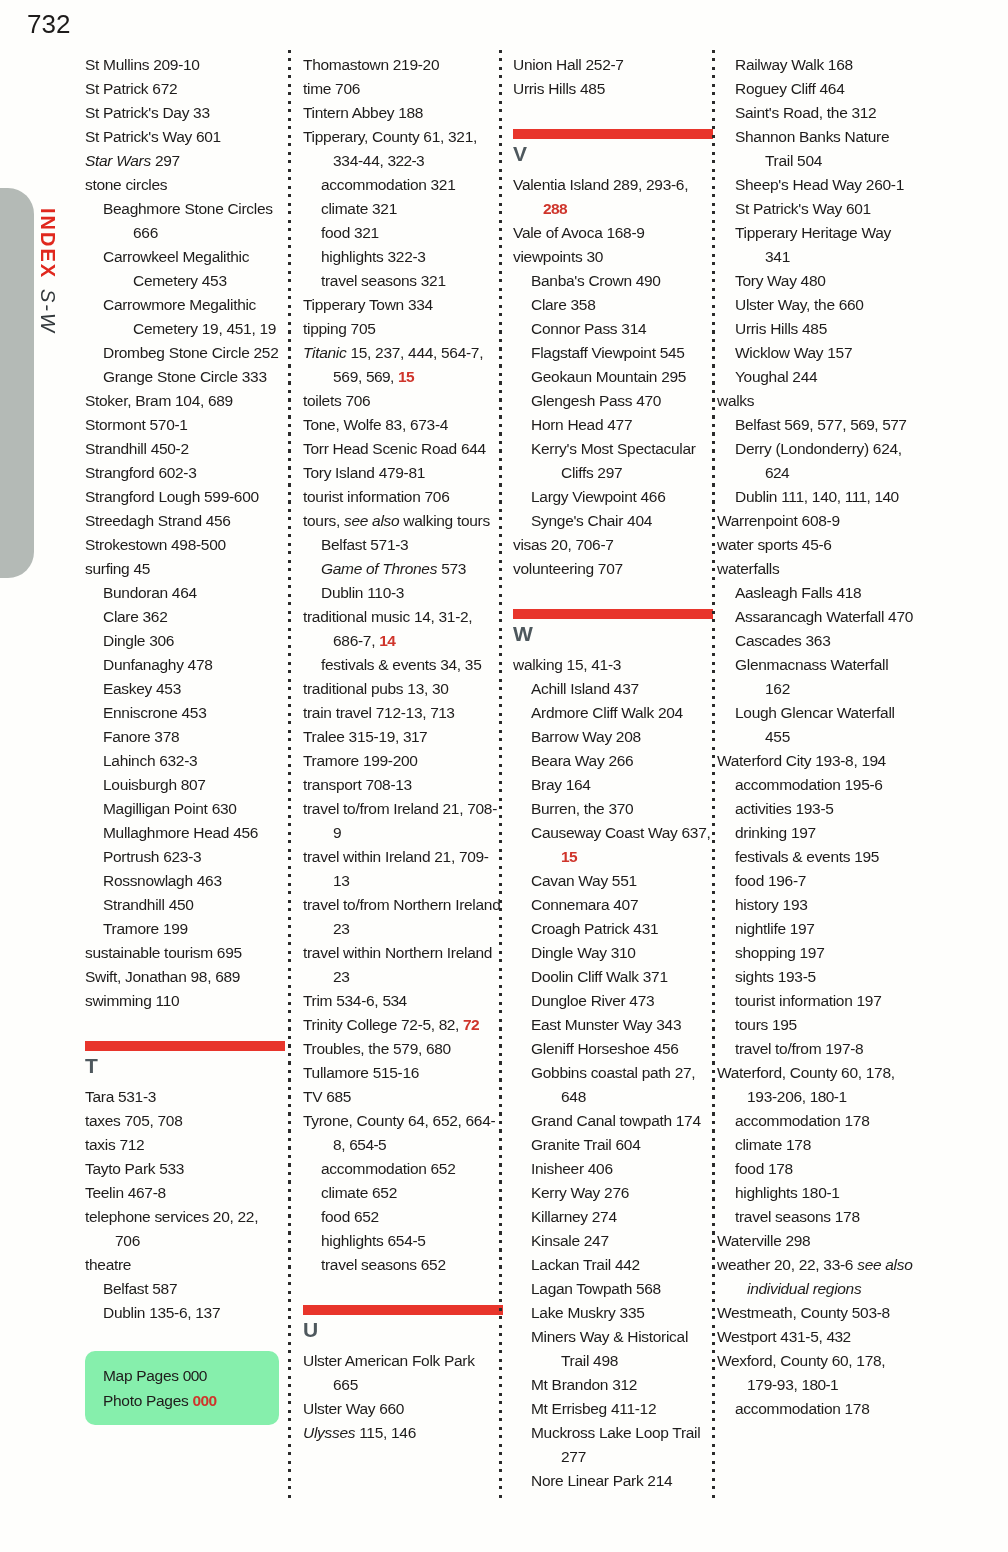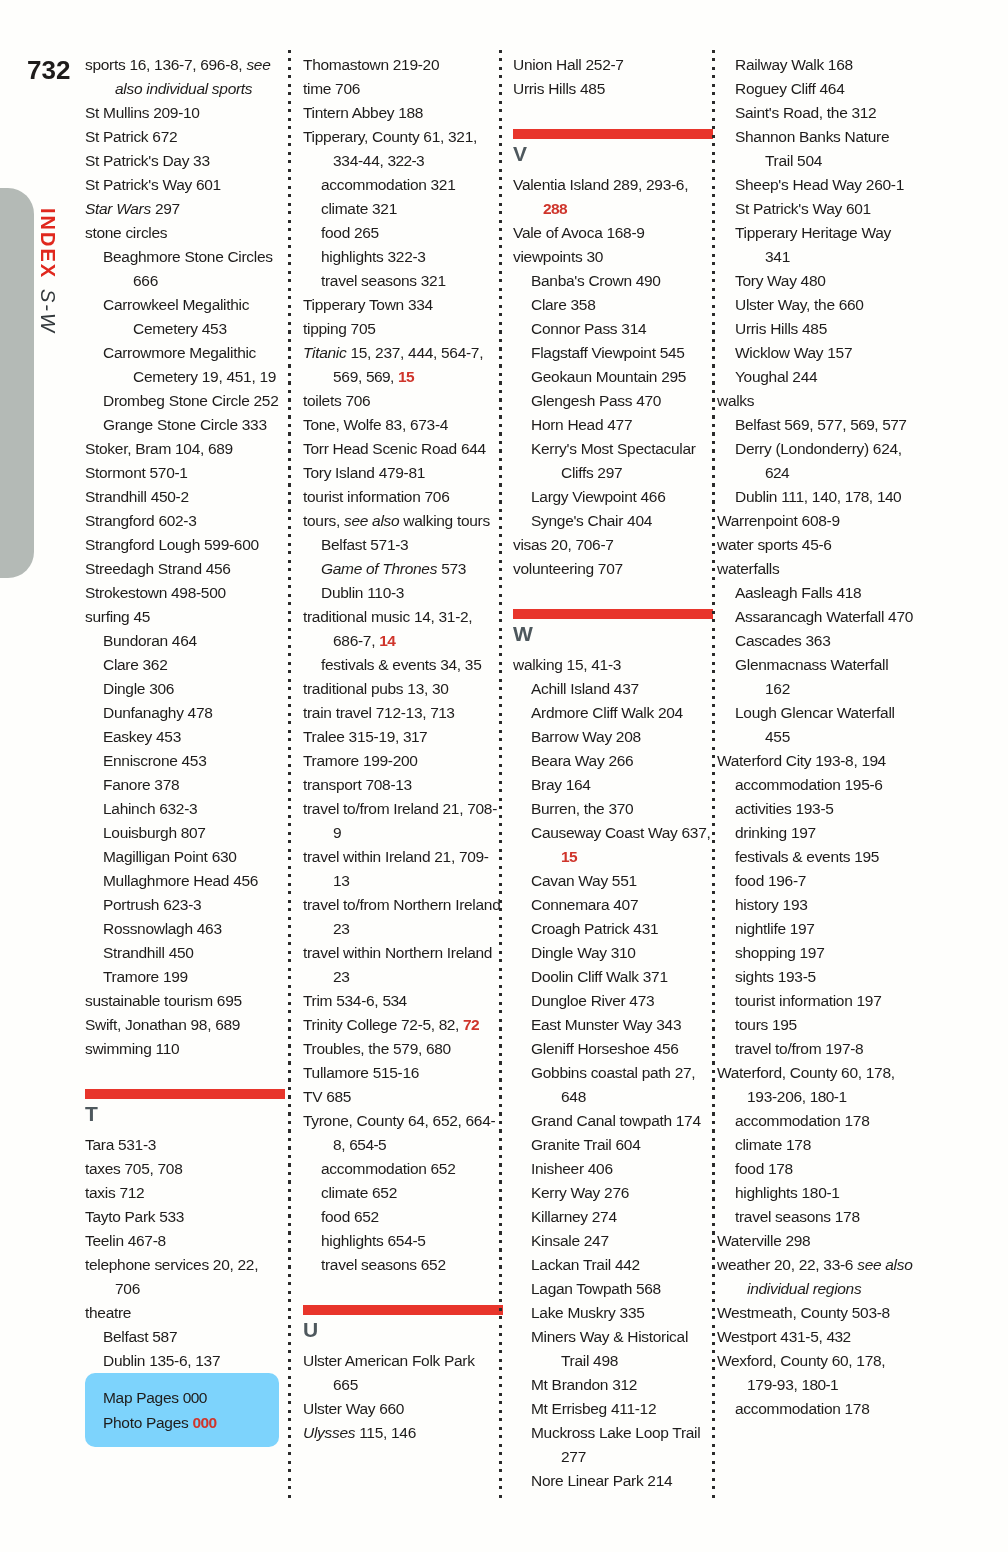--- a/index.html
+++ b/index.html
@@ -2,54 +2,53 @@
 <html><head>
 <meta charset="utf-8">
 <style>
   html,body{margin:0;padding:0;}
   body{
     width:1008px;height:1552px;position:relative;overflow:hidden;
     background:#fefefc;color:#1e1c1b;
     font-family:"Liberation Sans","DejaVu Sans",sans-serif;
     font-size:15.5px;line-height:24px;letter-spacing:-0.3px;
   }
-  .pagenum{position:absolute;left:27px;top:12px;font-size:26px;font-weight:bold;letter-spacing:0;margin-top:46px;}
+  .pagenum{position:absolute;left:27px;top:12px;font-size:26px;font-weight:normal;letter-spacing:0;}
   .tab{position:absolute;left:0;top:188px;width:34px;height:390px;background:#b4bab6;border-radius:0 26px 26px 0;}
   .vlabel{
     position:absolute;left:34px;top:208px;height:300px;
     writing-mode:vertical-rl;font-size:20px;line-height:28px;letter-spacing:2px;white-space:nowrap;
   }
   .vlabel .ix{font-weight:bold;color:#e0281e;}
   .vlabel .rg{font-style:italic;color:#33393c;margin-top:10px;}
   .col{position:absolute;top:53px;width:200px;}
   .col1{left:85px}.col2{left:303px}.col3{left:513px}.col4{left:717px}
   .vsep{position:absolute;top:50px;height:1452px;width:3px;
     background:repeating-linear-gradient(to bottom,#2b2b2b 0 3px,transparent 3px 8.5px);}
   .s1{left:288px}.s2{left:499px}.s3{left:712px}
   .e0{padding-left:30px;text-indent:-30px;}
   .e1{padding-left:48px;text-indent:-30px;}
   .it{font-style:italic;}
   .bd{font-weight:normal;letter-spacing:-0.6px;}
   .rd{font-weight:bold;color:#cf352b;letter-spacing:-0.6px;text-align:right;}
   .sec{margin:28px 0 4px 0;}
   .secbar{height:10px;background:#e8352b;}
   .secletter{font-weight:bold;font-size:21px;color:#4e585d;line-height:30px;}
-  .fbox{background:#7dd3fc;border-radius:10px;padding:12px 8px 12px 18px;width:168px;}
+  .fbox{margin-top:26px;background:#86efac;border-radius:10px;padding:12px 8px 12px 18px;width:168px;}
   .fbox .line{line-height:25px;}
 </style>
 </head>
 <body>
 
 <div class="pagenum">732</div>
 
 <div class="tab"></div>
 <div class="vlabel"><span class="ix">INDEX</span><span class="rg">S-W</span></div>
 
 <div class="col col1">
-    <div class="e0"><span>sports 16, 136-7, 696-8, </span><span class="it">see also individual sports</span></div>
     <div class="e0"><span>St Mullins 209-10</span></div>
     <div class="e0"><span>St Patrick 672</span></div>
     <div class="e0"><span>St Patrick's Day 33</span></div>
     <div class="e0"><span>St Patrick's Way 601</span></div>
     <div class="e0"><span class="it">Star Wars</span><span> 297</span></div>
     <div class="e0"><span>stone circles</span></div>
     <div class="e1"><span>Beaghmore Stone Circles 666</span></div>
     <div class="e1"><span>Carrowkeel Megalithic Cemetery 453</span></div>
     <div class="e1"><span>Carrowmore Megalithic Cemetery 19, 451, 19</span></div>
     <div class="e1"><span>Drombeg Stone Circle 252</span></div>
@@ -98,21 +97,21 @@
       <div class="line"><span>Photo Pages </span><span class="rd">000</span></div>
     </div>
   </div>
 <div class="col col2">
     <div class="e0"><span>Thomastown 219-20</span></div>
     <div class="e0"><span>time 706</span></div>
     <div class="e0"><span>Tintern Abbey 188</span></div>
     <div class="e0"><span>Tipperary, County 61, 321, 334-44, </span><span class="bd">322-3</span></div>
     <div class="e1"><span>accommodation 321</span></div>
     <div class="e1"><span>climate 321</span></div>
-    <div class="e1"><span>food 265</span></div>
+    <div class="e1"><span>food 321</span></div>
     <div class="e1"><span>highlights 322-3</span></div>
     <div class="e1"><span>travel seasons 321</span></div>
     <div class="e0"><span>Tipperary Town 334</span></div>
     <div class="e0"><span>tipping 705</span></div>
     <div class="e0"><span class="it">Titanic</span><span> 15, 237, 444, 564-7, 569, </span><span class="bd">569</span><span>, </span><span class="rd">15</span></div>
     <div class="e0"><span>toilets 706</span></div>
     <div class="e0"><span>Tone, Wolfe 83, 673-4</span></div>
     <div class="e0"><span>Torr Head Scenic Road 644</span></div>
     <div class="e0"><span>Tory Island 479-81</span></div>
     <div class="e0"><span>tourist information 706</span></div>
@@ -217,21 +216,21 @@
     <div class="e1"><span>St Patrick's Way 601</span></div>
     <div class="e1"><span>Tipperary Heritage Way 341</span></div>
     <div class="e1"><span>Tory Way 480</span></div>
     <div class="e1"><span>Ulster Way, the 660</span></div>
     <div class="e1"><span>Urris Hills 485</span></div>
     <div class="e1"><span>Wicklow Way 157</span></div>
     <div class="e1"><span>Youghal 244</span></div>
     <div class="e0"><span>walks</span></div>
     <div class="e1"><span>Belfast 569, 577, </span><span class="bd">569</span><span>, </span><span class="bd">577</span></div>
     <div class="e1"><span>Derry (Londonderry) 624, </span><span class="bd">624</span></div>
-    <div class="e1"><span>Dublin 111, 140, </span><span class="bd">178</span><span>, </span><span class="bd">140</span></div>
+    <div class="e1"><span>Dublin 111, 140, </span><span class="bd">111</span><span>, </span><span class="bd">140</span></div>
     <div class="e0"><span>Warrenpoint 608-9</span></div>
     <div class="e0"><span>water sports 45-6</span></div>
     <div class="e0"><span>waterfalls</span></div>
     <div class="e1"><span>Aasleagh Falls 418</span></div>
     <div class="e1"><span>Assarancagh Waterfall 470</span></div>
     <div class="e1"><span>Cascades 363</span></div>
     <div class="e1"><span>Glenmacnass Waterfall 162</span></div>
     <div class="e1"><span>Lough Glencar Waterfall 455</span></div>
     <div class="e0"><span>Waterford City 193-8, </span><span class="bd">194</span></div>
     <div class="e1"><span>accommodation 195-6</span></div>

